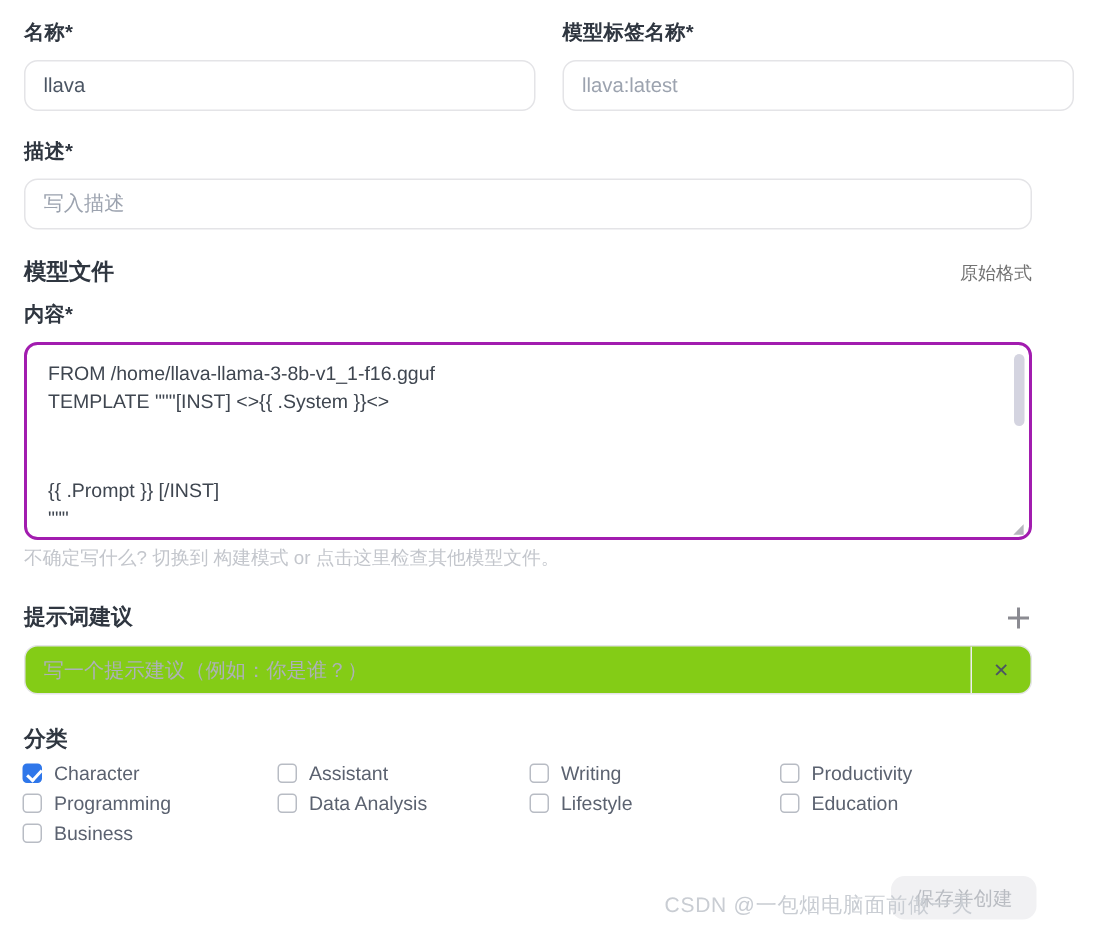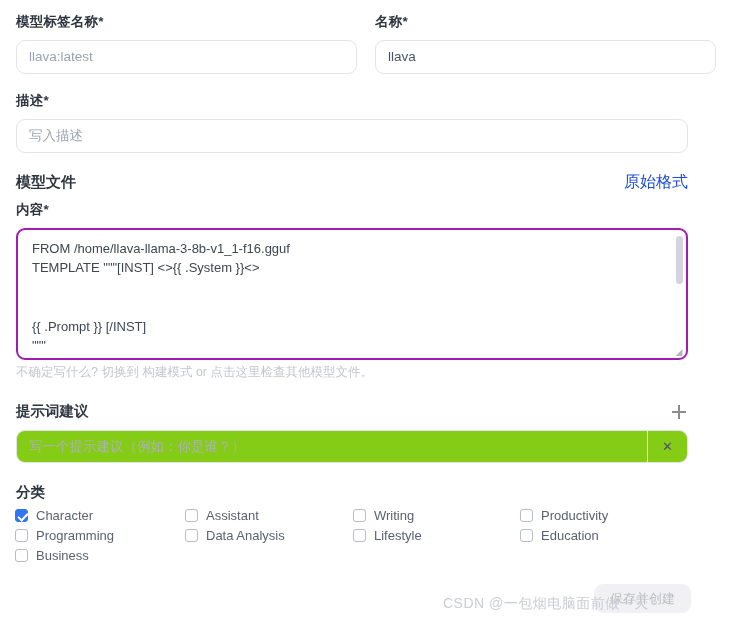--- a/index.html
+++ b/index.html
@@ -63,22 +63,22 @@
     display: flex;
     align-items: baseline;
     justify-content: space-between;
   }
   .section-title {
     font-size: 15px;
     font-weight: bold;
     color: #2f3640;
   }
   .raw-format {
-    font-size: 16px;
-    color: #1d4ed8;
+    font-size: 12px;
+    color: #737373;
     cursor: pointer;
   }
 
   
   .content-block { position: absolute; left: 16px; top: 203px; width: 672px; }
   .content-block .field-label { display: block; margin-bottom: 11px; }
   .code-wrap {
     position: relative;
     width: 672px;
     height: 132px;
@@ -251,26 +251,26 @@
     pointer-events: none;
   }
 </style>
 </head>
 <body>
 
 <div class="page">
 
   <div class="row-two">
     <div class="col">
+      <span class="field-label">名称*</span>
+      <input class="txt-input" type="text" value="llava" style="">
+    </div>
+    <div class="col">
       <span class="field-label">模型标签名称*</span>
       <input class="txt-input" type="text" placeholder="llava:latest" style="">
-    </div>
-    <div class="col">
-      <span class="field-label">名称*</span>
-      <input class="txt-input" type="text" value="llava" style="">
     </div>
   </div>
 
   <div class="desc-block">
     <span class="field-label">描述*</span>
     <input class="txt-input" type="text" placeholder="写入描述" style="">
   </div>
 
   <div class="modelfile-head">
     <span class="section-title">模型文件</span>

